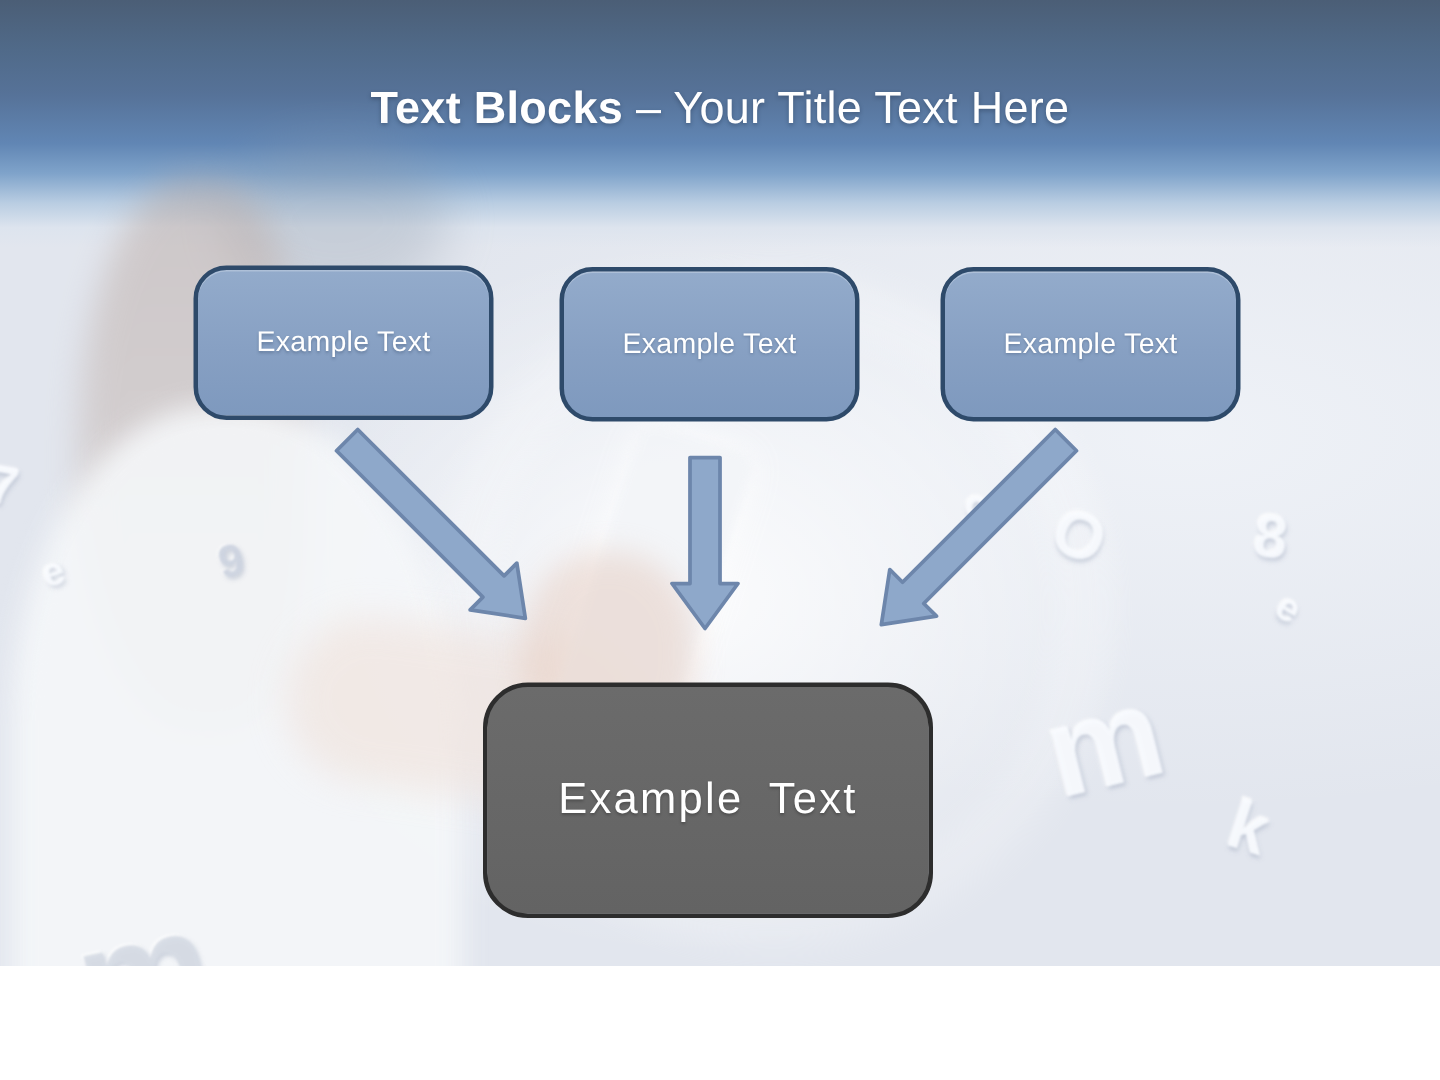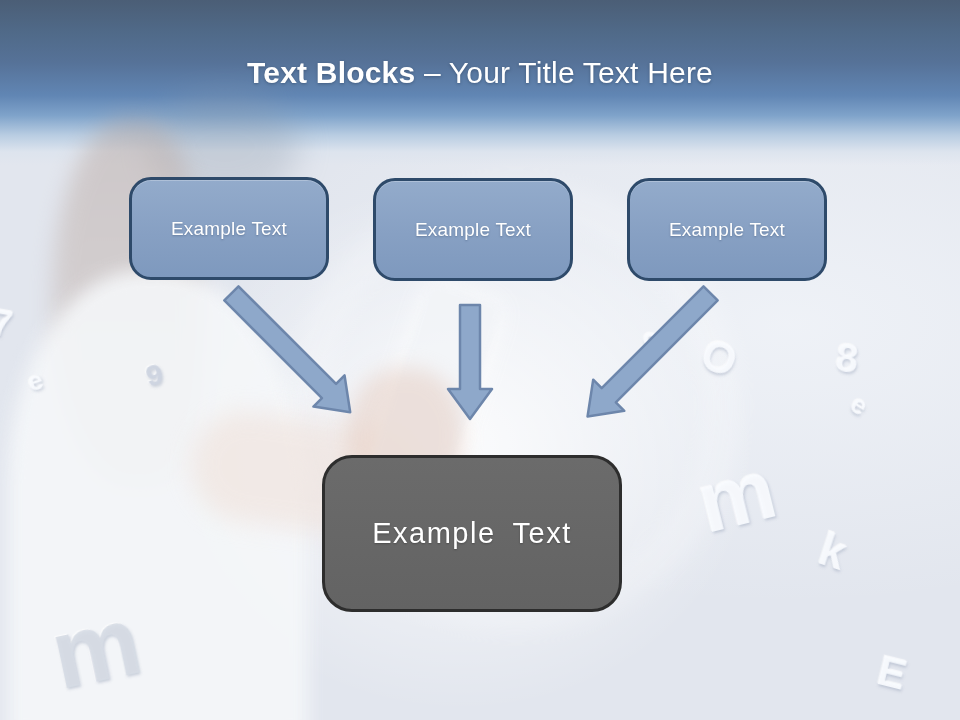--- a/index.html
+++ b/index.html
@@ -1,17 +1,17 @@
 <!DOCTYPE html>
 <html><head>
 <meta charset="utf-8">
 <style>
   html,body{margin:0;padding:0;}
   body{width:960px;height:720px;overflow:hidden;font-family:"Liberation Sans",sans-serif;}
-  .slide{position:relative;width:960px;height:720px;overflow:hidden;
+  .slide{position:relative;width:960px;height:644px;overflow:hidden;
     background:
       radial-gradient(ellipse at 48% 62%, rgba(255,255,255,0.85), rgba(255,255,255,0) 42%),
       radial-gradient(ellipse at 82% 45%, rgba(240,243,248,0.9), rgba(240,243,248,0) 50%),
       #e2e6ee;}
   
   .header{position:absolute;left:0;top:0;width:960px;height:165px;
     background:linear-gradient(180deg,#4b5e76 0%,#506a89 20%,#567298 38%,#6186b4 58%,#7fa3ca 70%,#b9cde2 82%,#dde4ee 92%,rgba(227,231,239,0) 100%);}
   .title{position:absolute;left:0;top:54px;width:960px;margin:0;text-align:center;
     color:#ffffff;font-size:30px;font-weight:400;line-height:38px;
     text-shadow:0 1px 3px rgba(20,35,55,0.35);letter-spacing:0.2px;}

